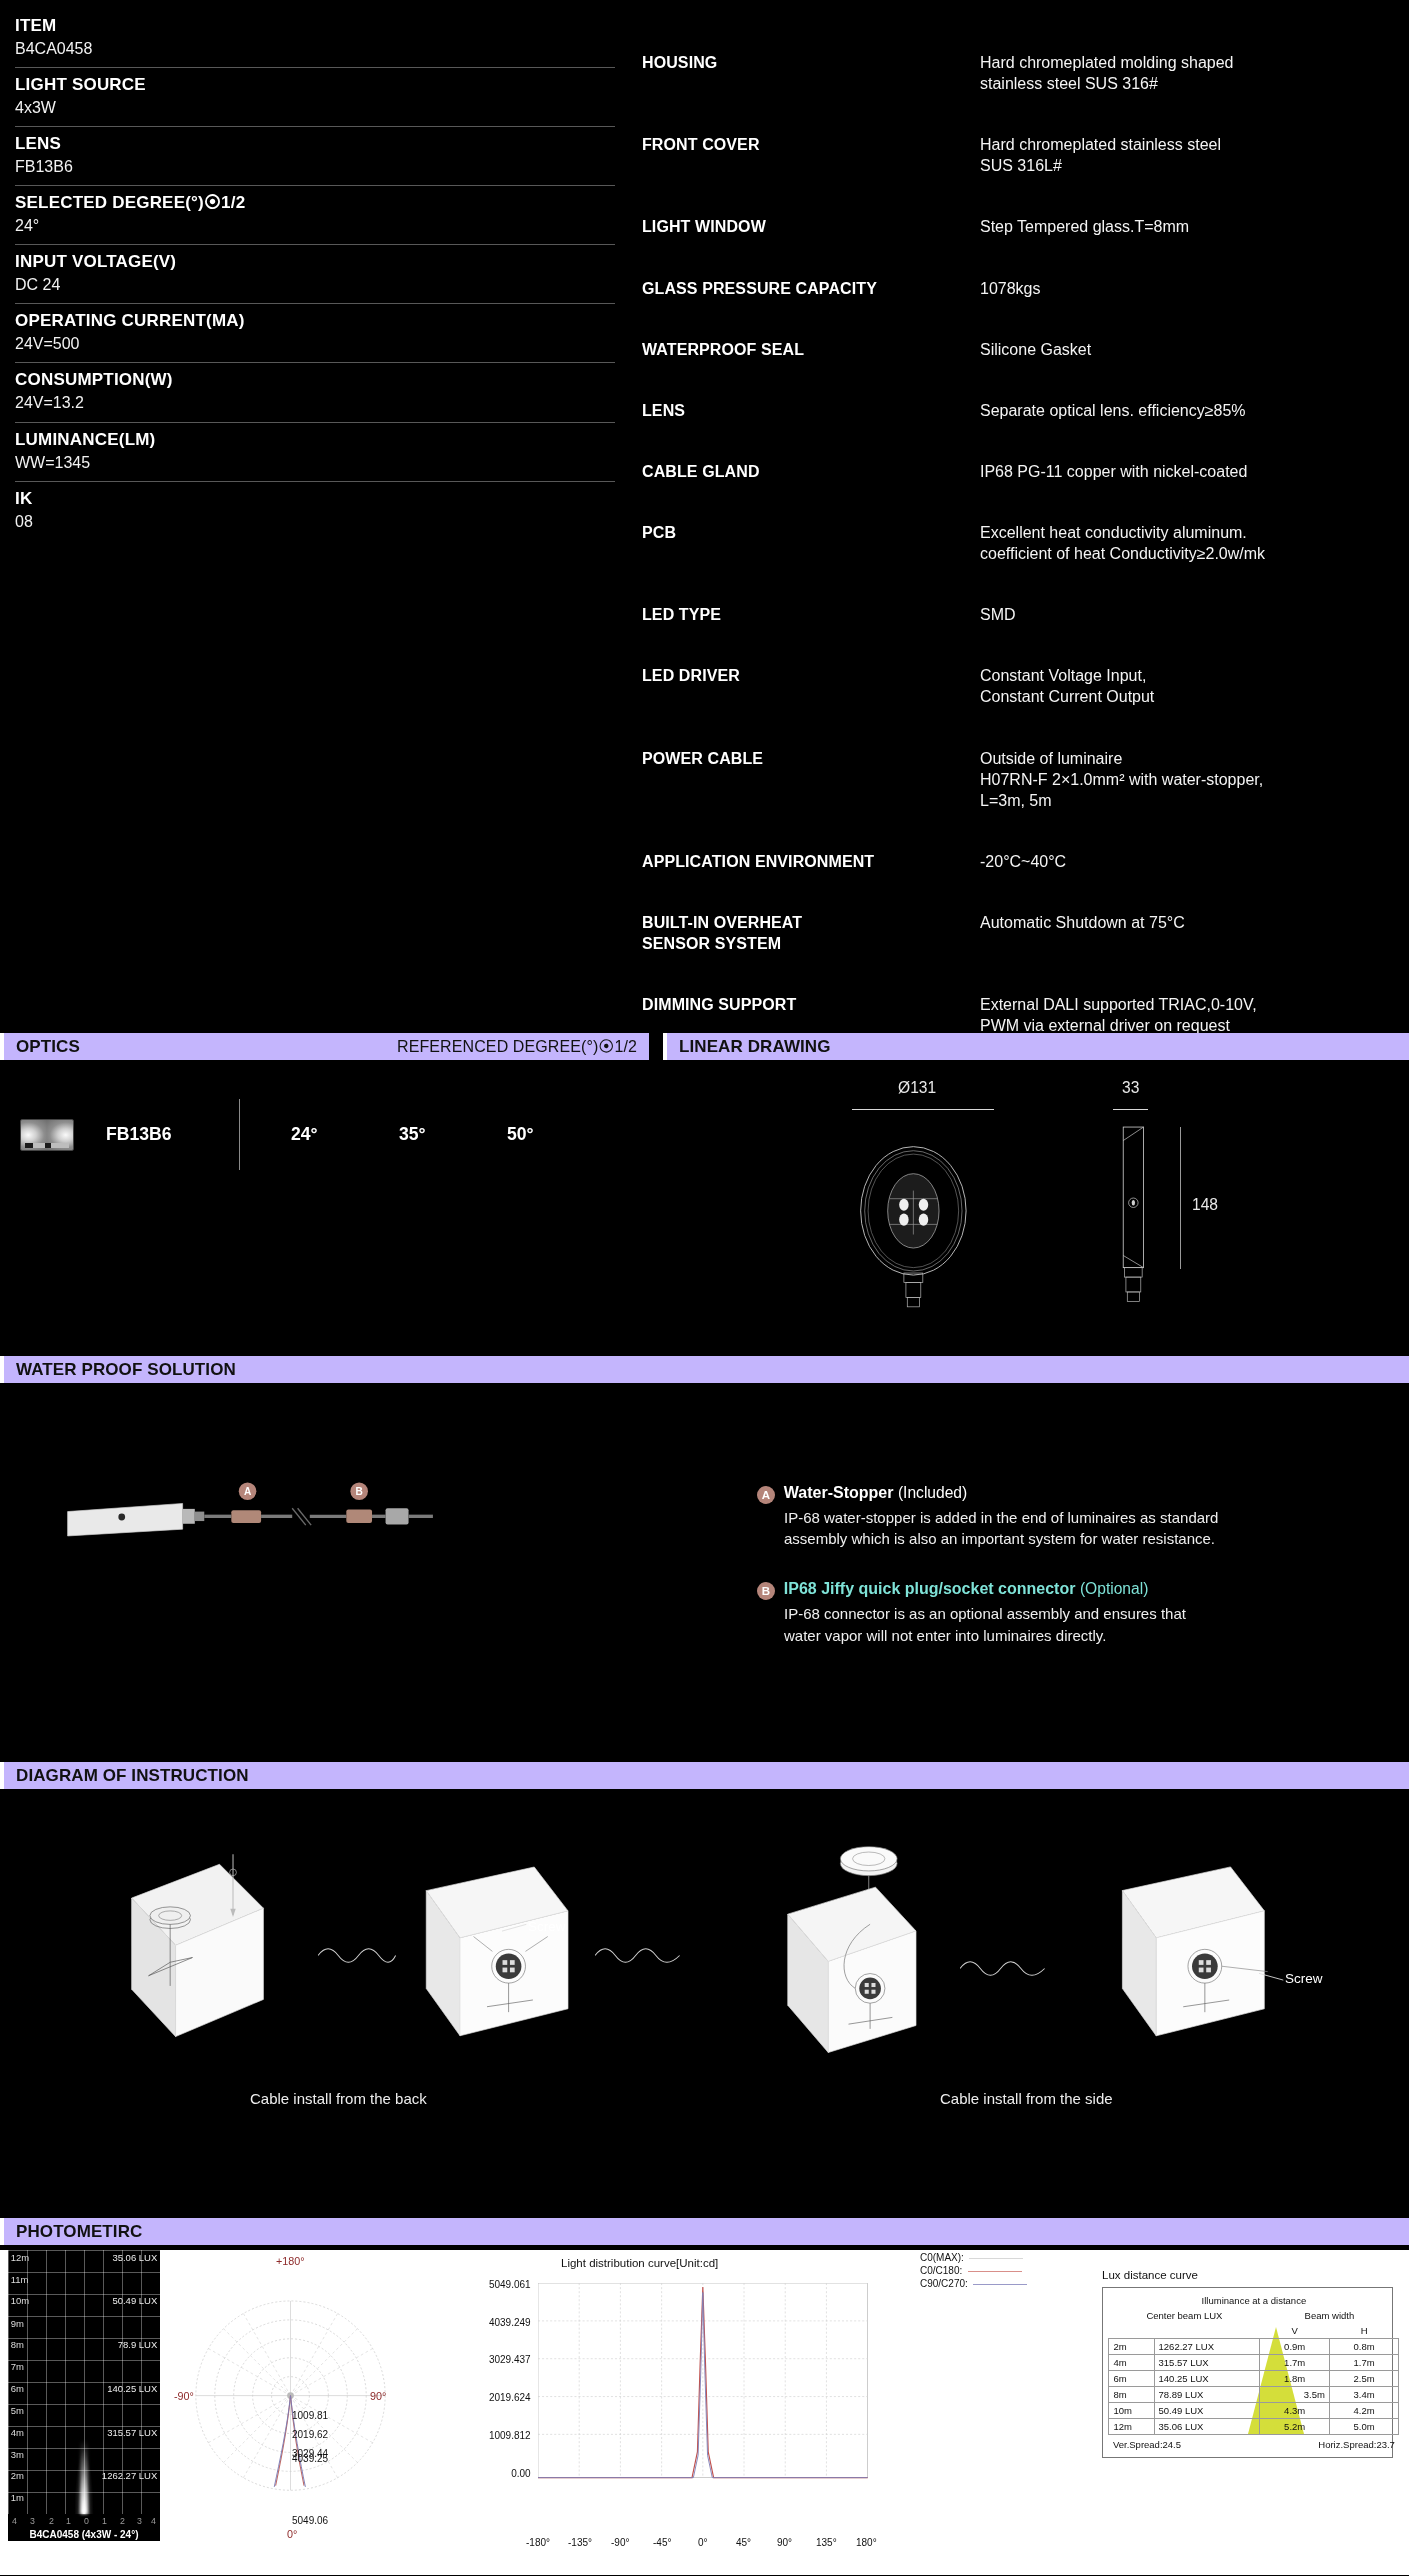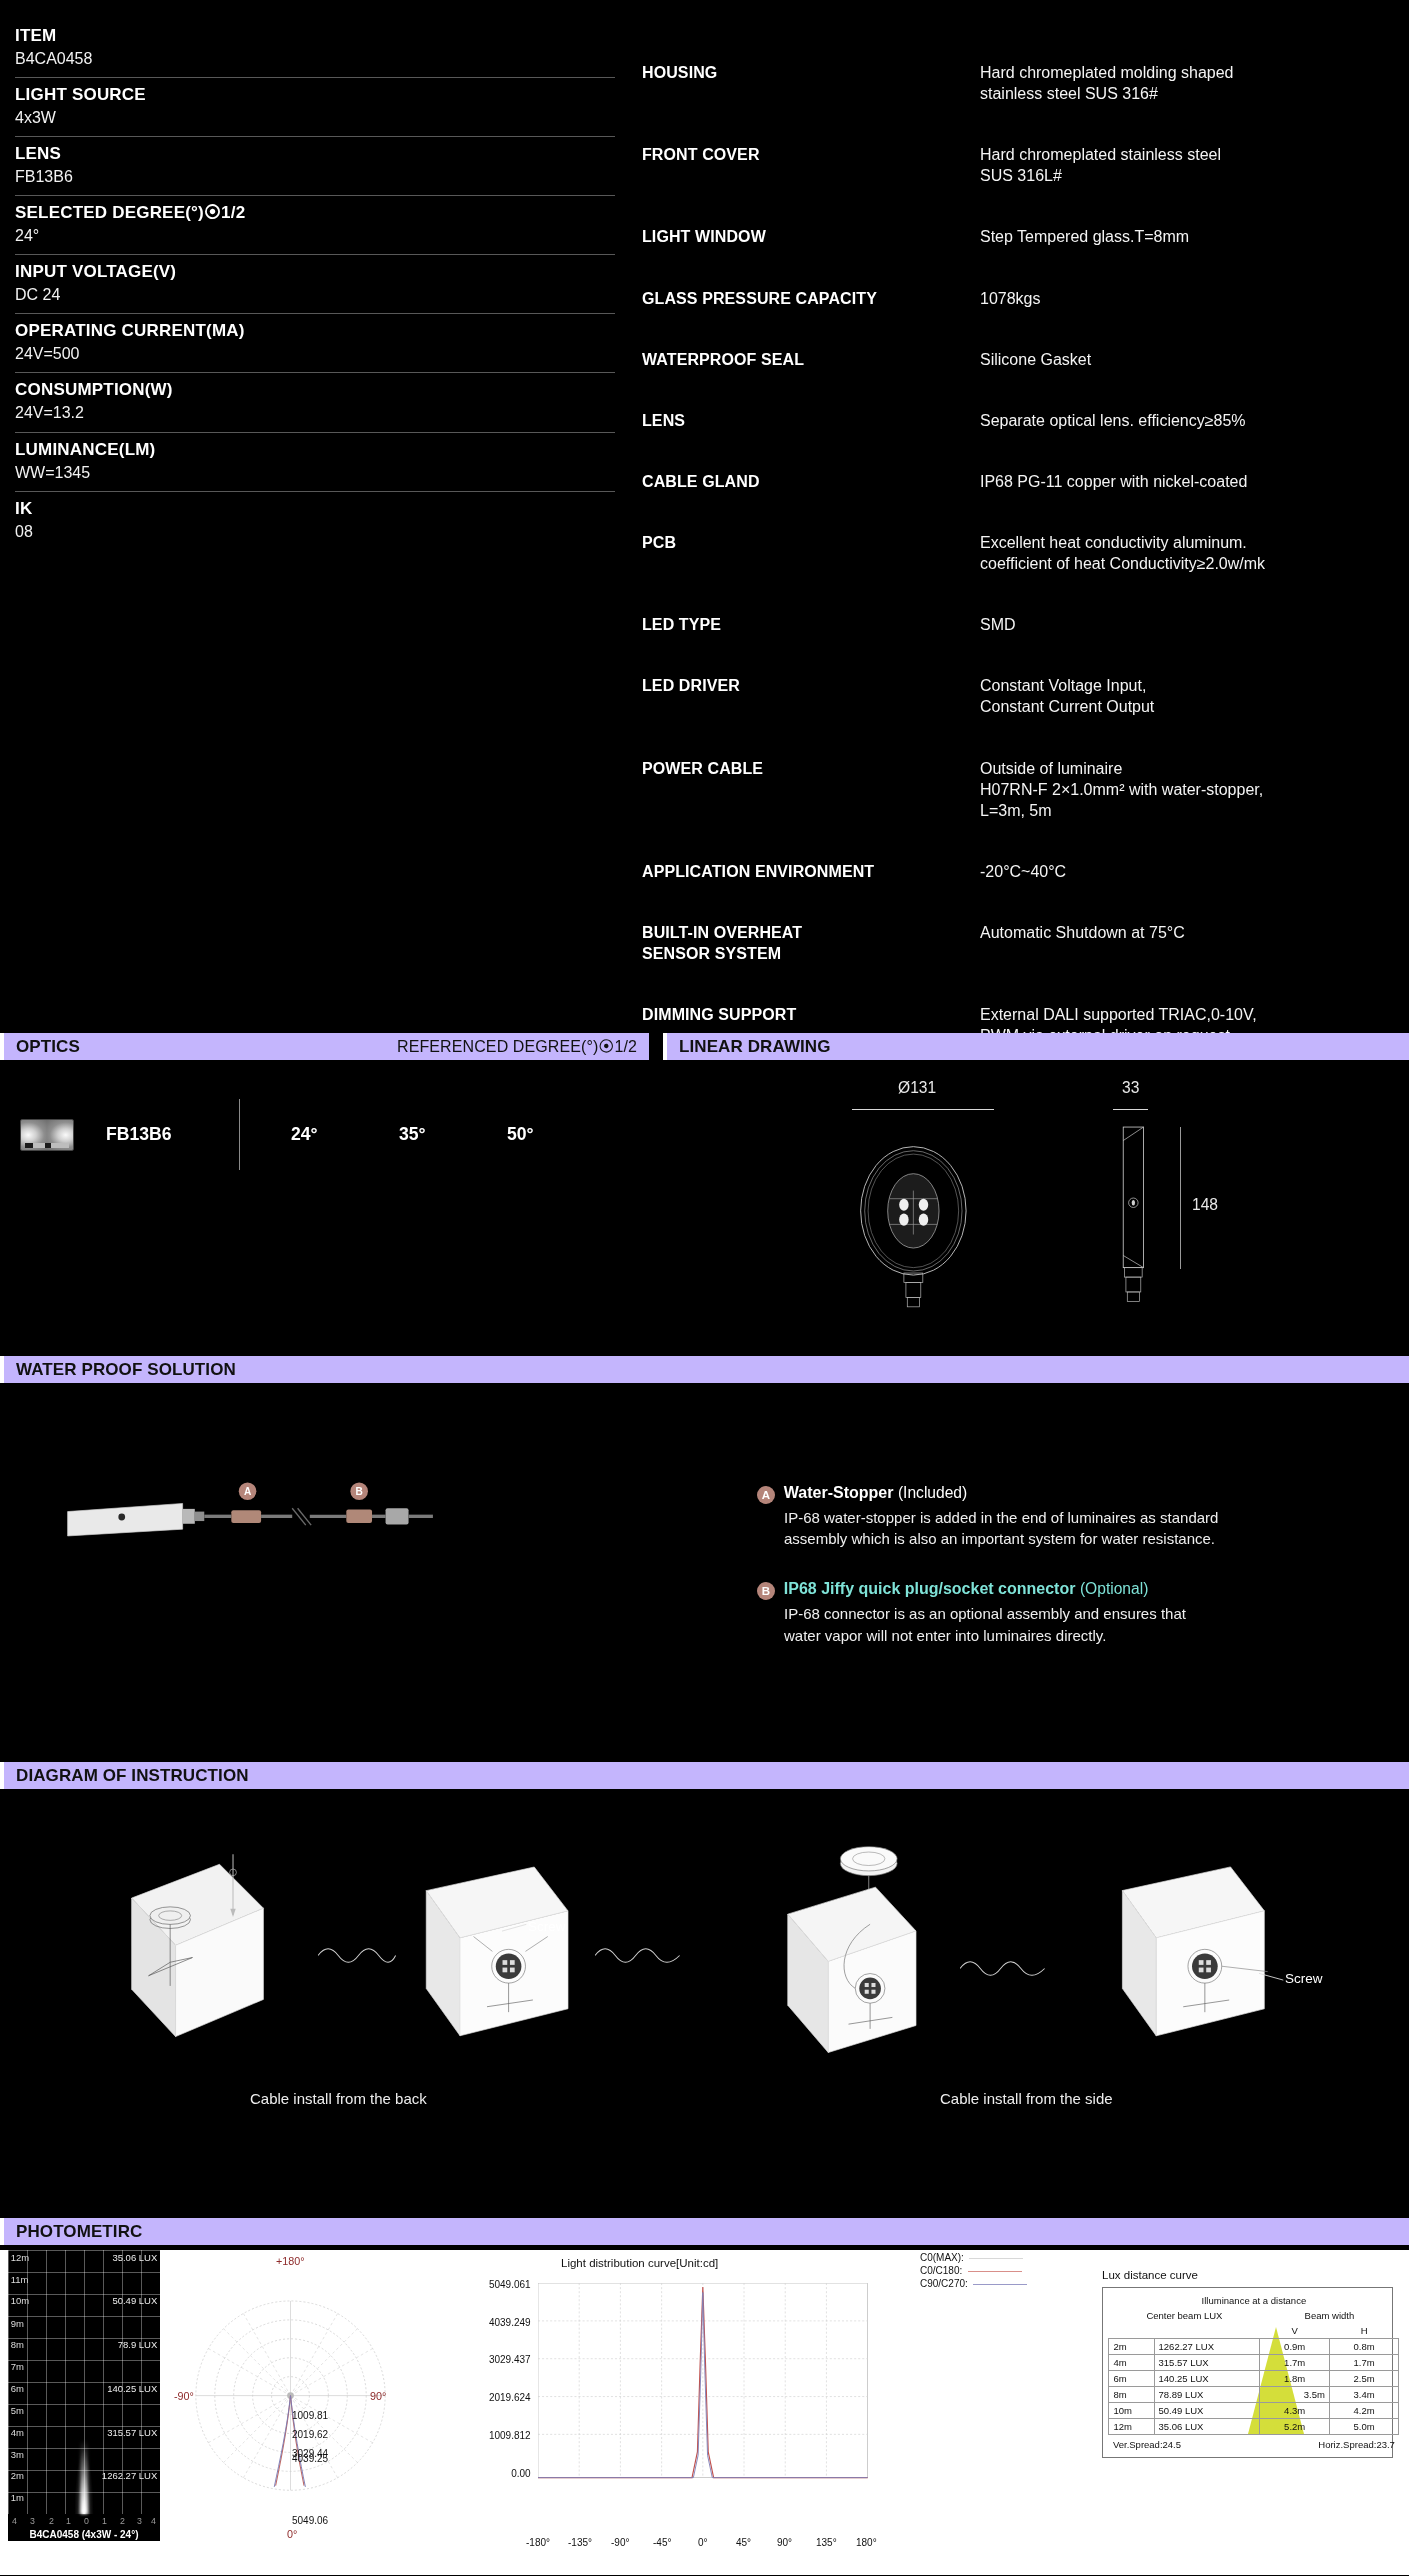--- a/index.html
+++ b/index.html
@@ -5,21 +5,21 @@
   * { box-sizing: border-box; margin: 0; padding: 0; }
   html, body {
     background: #000;
     color: #fff;
     font-family: "Liberation Sans", sans-serif;
     width: 1409px;
   }
   .page { position: relative; width: 1409px; height: 2576px; background: #000; overflow: hidden; }
 
   
-  .spec-area { display: flex; padding: 22px 0 0 0; }
+  .spec-area { display: flex; padding: 12px 0 0 0; }
   .spec-left { width: 642px; padding-left: 15px; padding-right: 27px; }
   .spec-right { flex: 1; padding-left: 0px; }
 
   .sl-row { border-bottom: 0.7px solid #585858; padding: 6px 0 7.4px 0; }
   .sl-row:first-child { padding-top: 2.7px; }
   .sl-row.last { border-bottom: none; }
   .sl-key { font-size: 17px; font-weight: bold; letter-spacing: 0.2px; line-height: 1.25; }
   .sl-val { font-size: 16px; font-weight: 300; line-height: 1.3; margin-top: 2.7px; color: #f2f2f2; }
 
   .sr-row { display: flex; margin-bottom: 19px; margin-top: 40px; }

